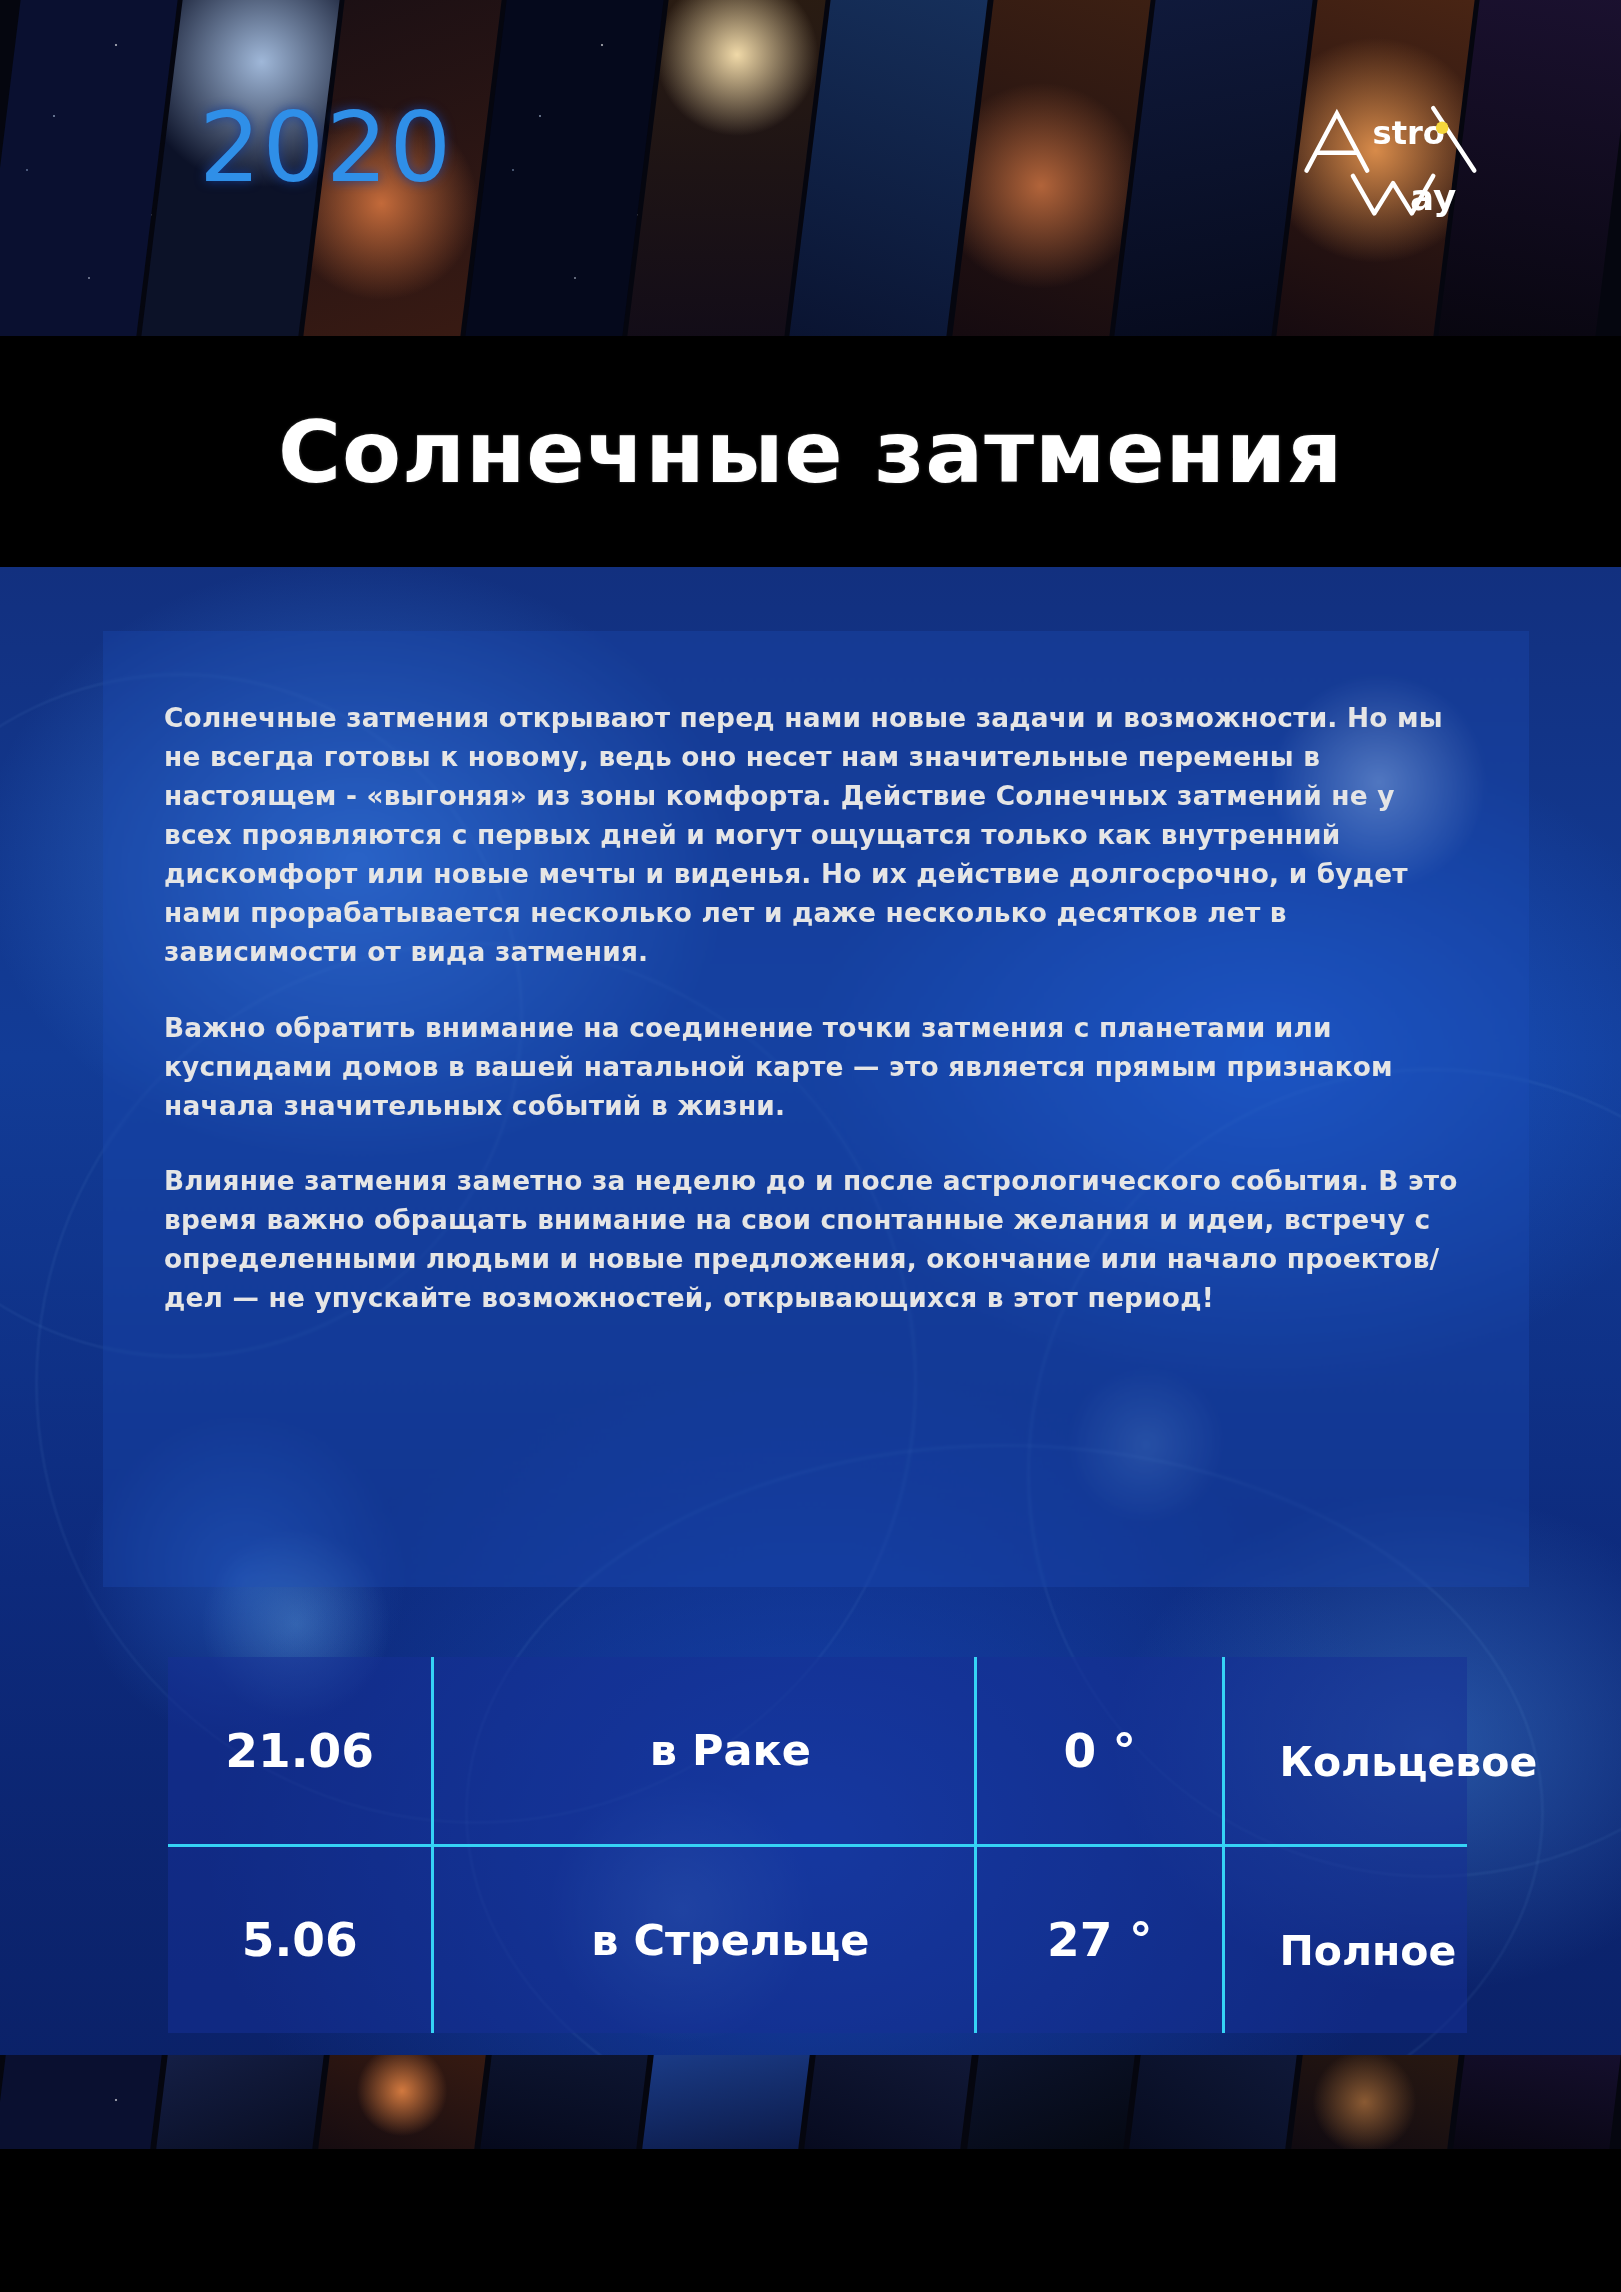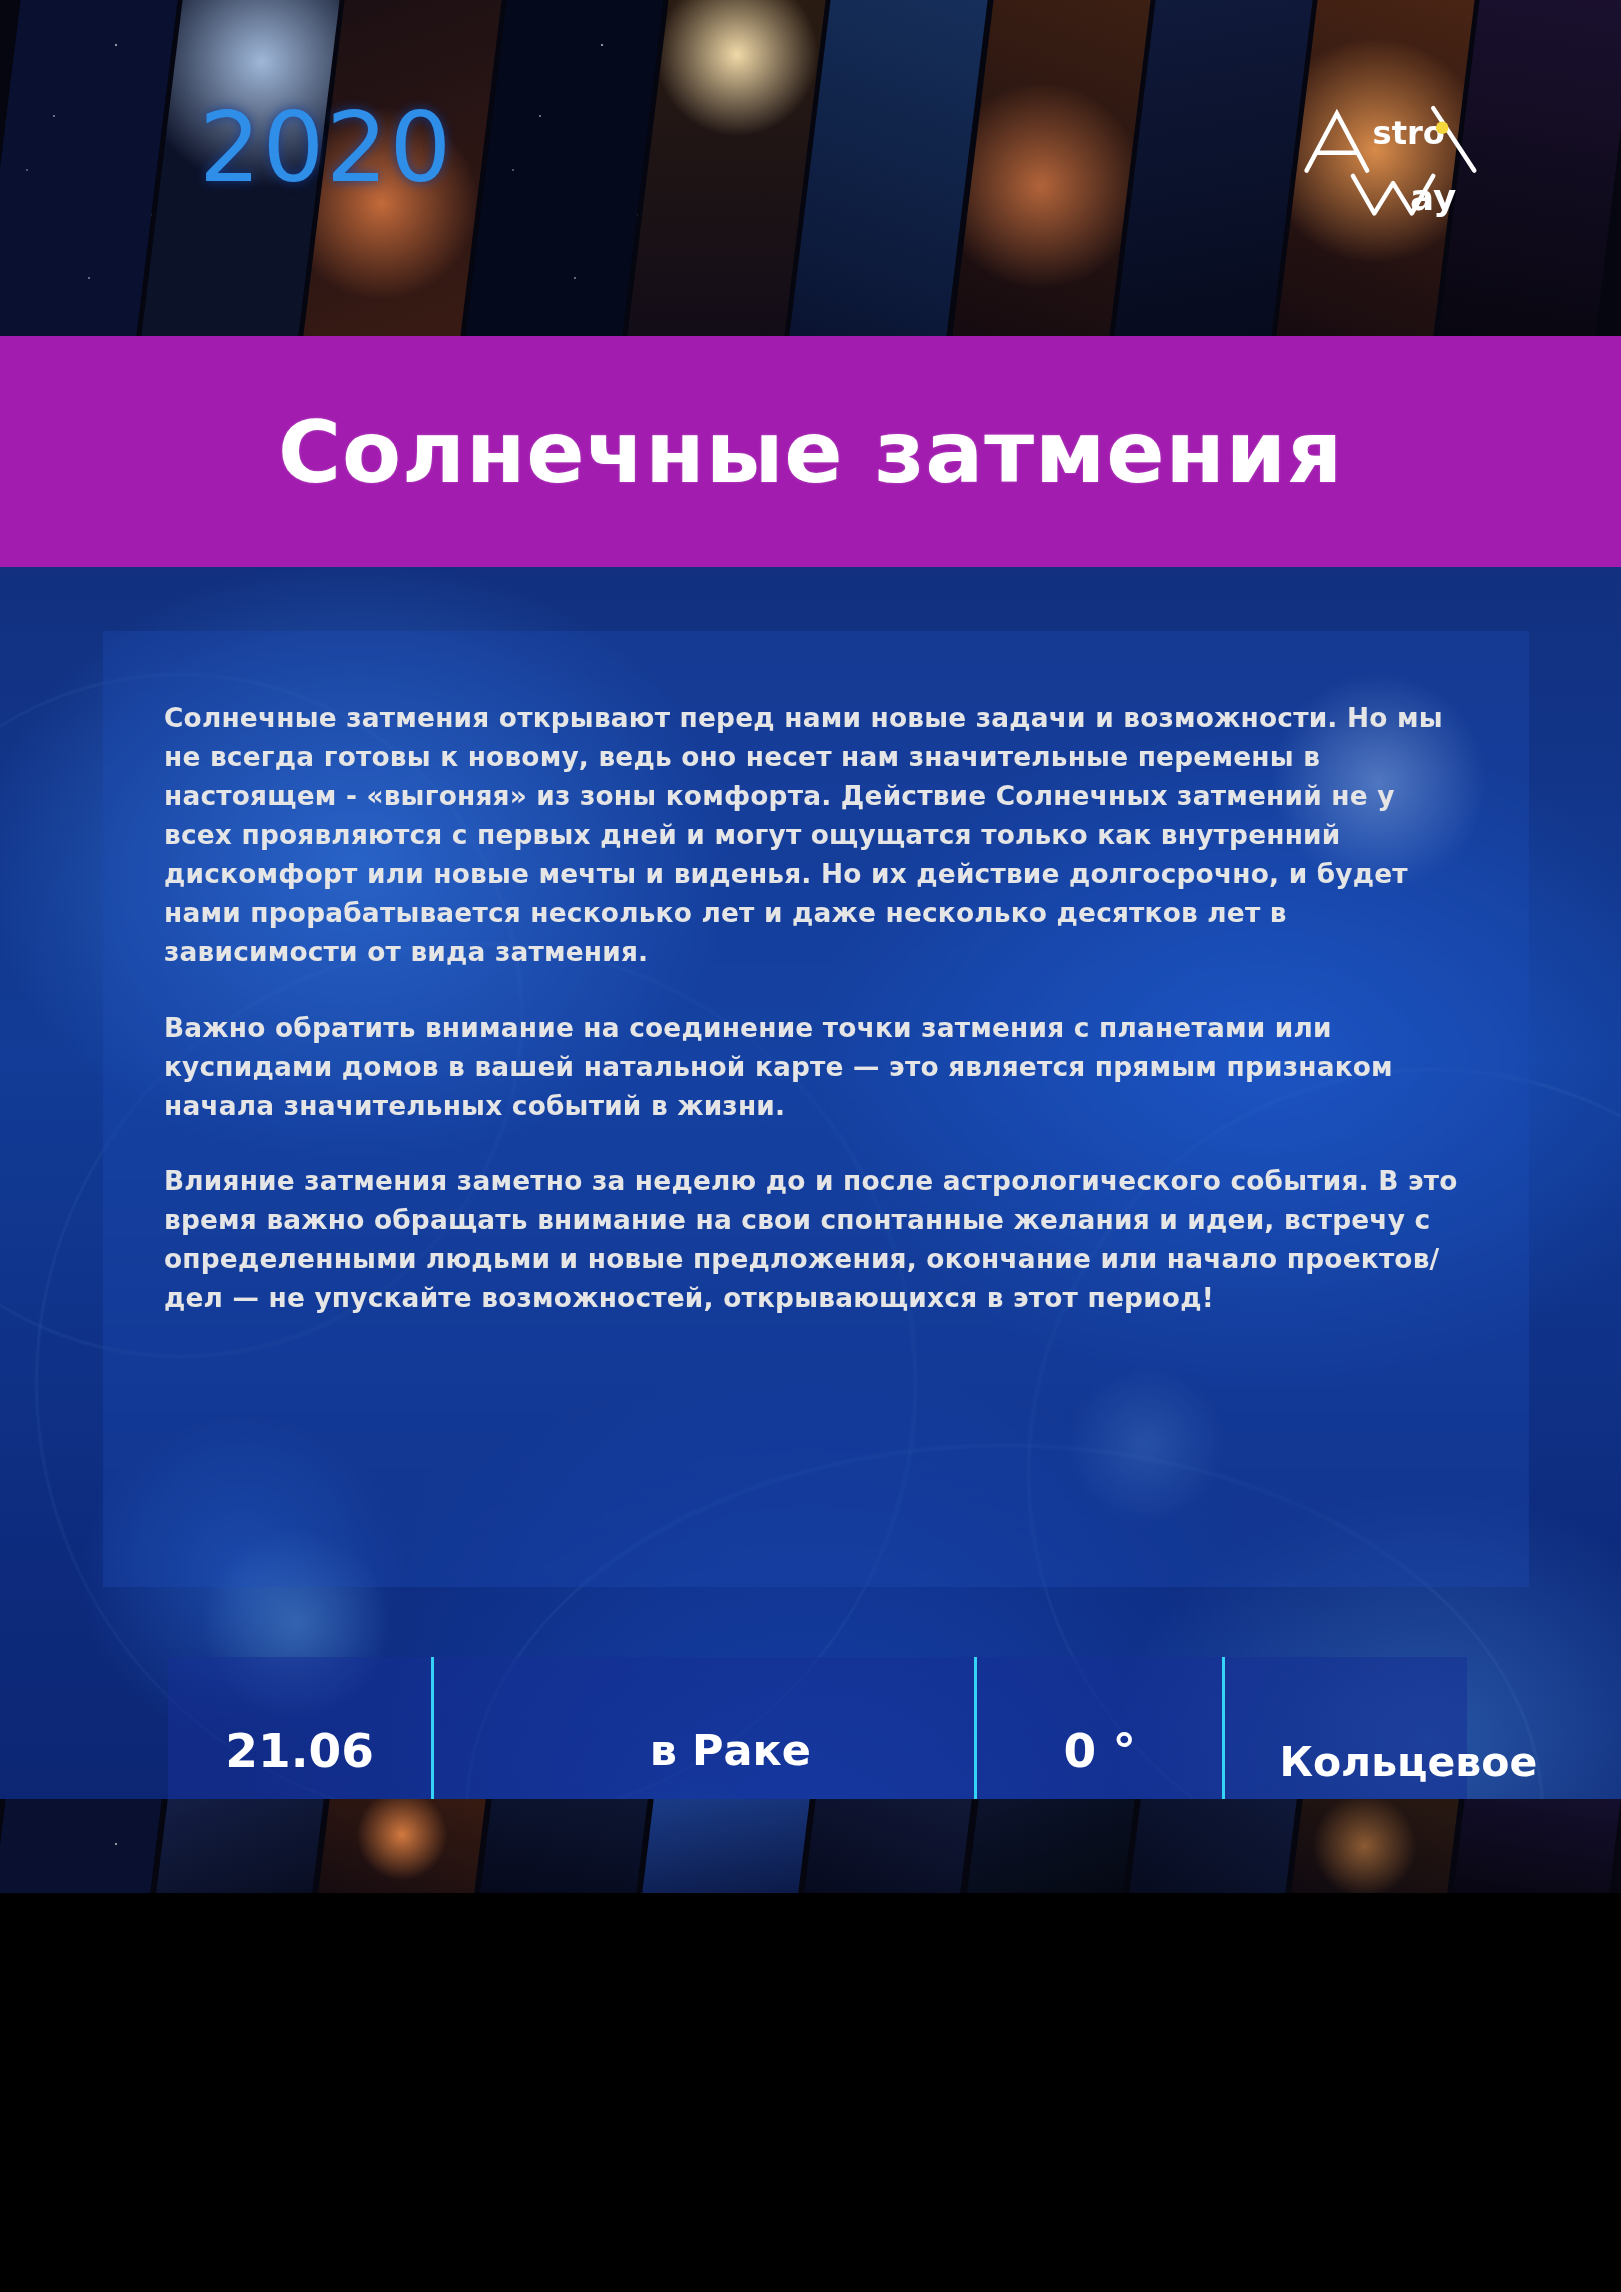--- a/index.html
+++ b/index.html
@@ -10,21 +10,21 @@
   body {
     width: 1621px;
     height: 2293px;
     font-family: "DejaVu Sans", sans-serif;
     overflow: hidden;
   }
 
   .page {
     position: relative;
     width: 1621px;
-    height: 1893px;
+    height: 2149px;
     overflow: hidden;
     background: #0b1a5e;
   }
 
   
   .top-strip {
     position: absolute;
     top: 0; left: 0;
     width: 1621px;
     height: 336px;
@@ -45,21 +45,21 @@
     top: -9px; left: -27px; right: -27px; bottom: -9px;
     transform: skewX(7deg);
   }
 
   
   .title-band {
     position: absolute;
     top: 336px; left: 0;
     width: 1621px;
     height: 231px;
-    background: #a21caf;
+    background: #000000;
     display: flex;
     align-items: center;
     justify-content: center;
   }
   .title-band h1 {
     margin: 0;
     font-family: "DejaVu Sans", sans-serif;
     font-weight: 700;
     font-size: 86px;
     letter-spacing: 0.9px;

